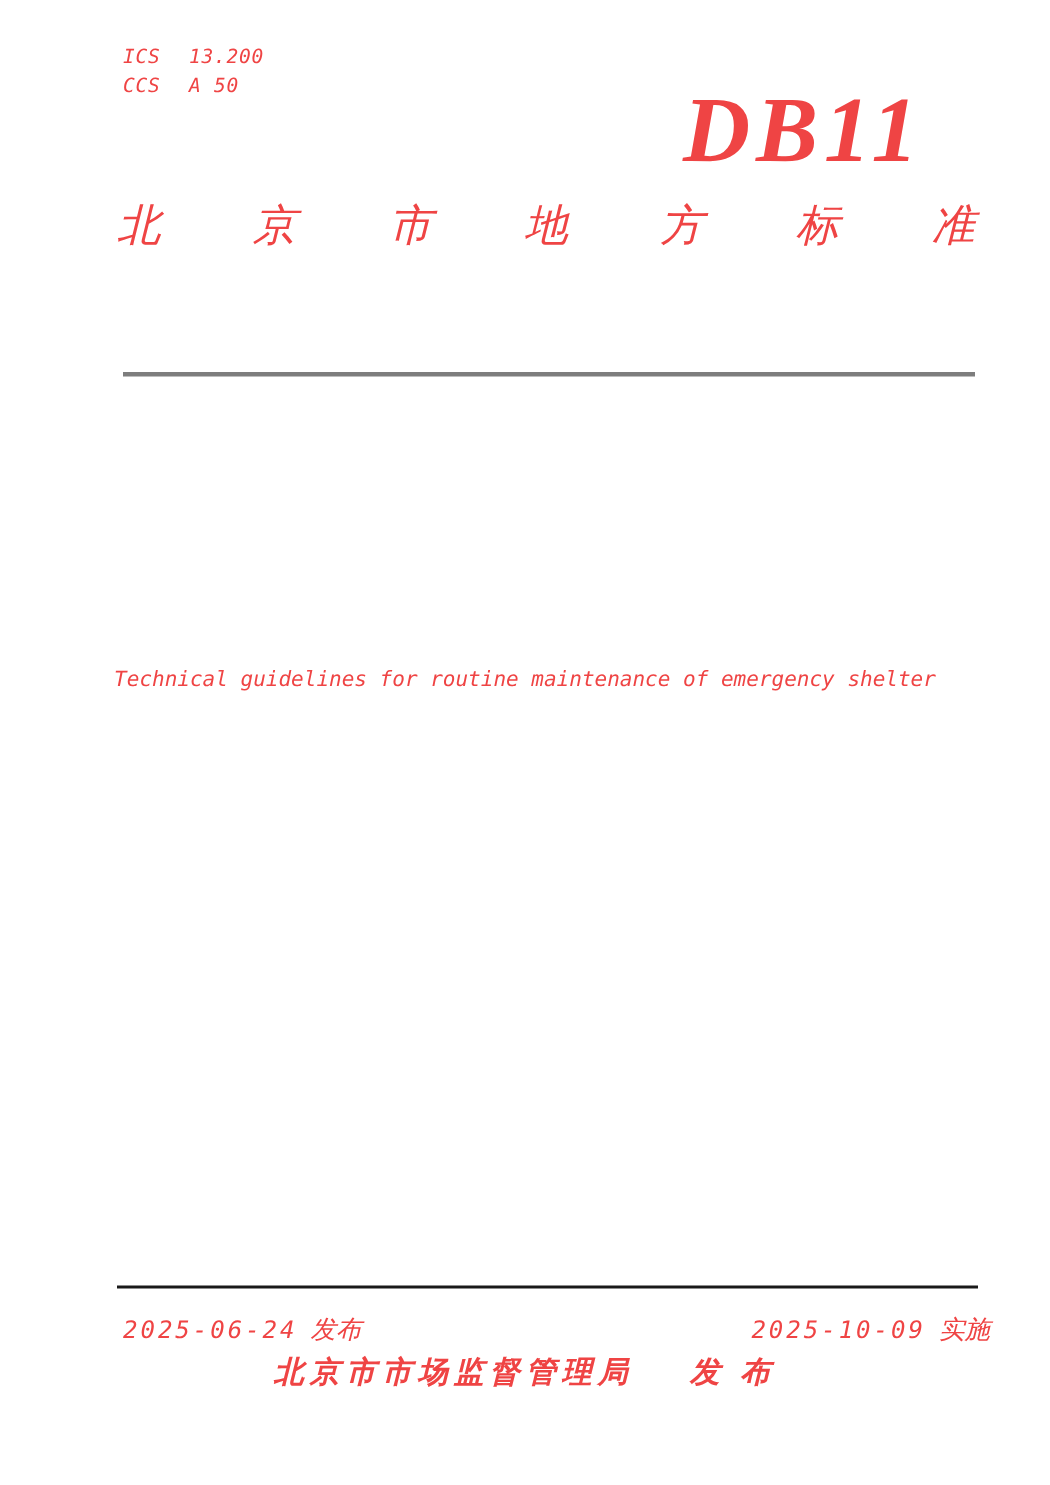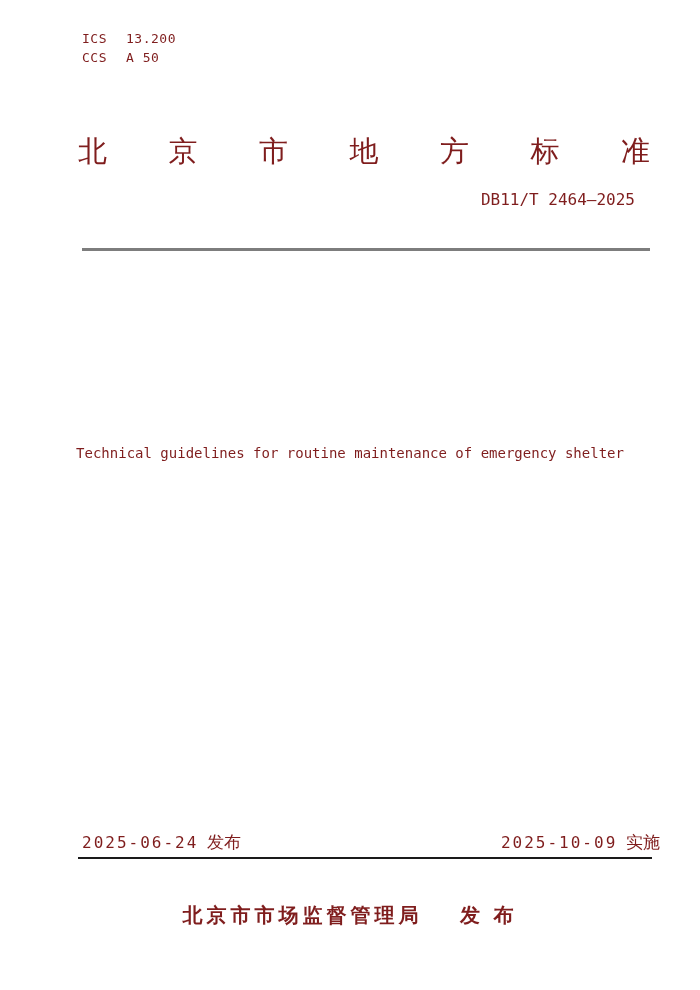--- a/index.html
+++ b/index.html
@@ -2,23 +2,24 @@
 <html><head>
 <meta charset="utf-8">
 <style>
   * { margin: 0; padding: 0; box-sizing: border-box; }
   html, body { background: #ffffff; }
   .page {
     position: relative;
     width: 700px;
     height: 990px;
     background: #ffffff;
-    color: #7f1d1d;
+    color: #ef4444;
     font-family: "Liberation Sans", "DejaVu Sans", sans-serif;
     overflow: hidden;
+    font-style: italic;
   }
   
   .ics-block {
     position: absolute;
     top: 29px;
     left: 82px;
     font-family: "DejaVu Sans Mono", "Liberation Mono", monospace;
     font-size: 13px;
     line-height: 19px;
     letter-spacing: 0.5px;
@@ -84,21 +85,21 @@
     left: 0;
     width: 100%;
     text-align: center;
     font-family: "DejaVu Sans Mono", "Liberation Mono", monospace;
     font-size: 14px;
     line-height: 18px;
   }
   
   .dates-row {
     position: absolute;
-    top: 832px;
+    top: 876px;
     left: 82px;
     right: 40px;
     display: flex;
     justify-content: space-between;
     font-size: 17px;
     line-height: 22px;
   }
   .date-value {
     font-family: "DejaVu Sans Mono", "Liberation Mono", monospace;
     font-size: 16px;
@@ -137,32 +138,32 @@
     <div class="ics-line">
       <span class="code-label">ICS</span>
       <span class="code-value">13.200</span>
     </div>
     <div class="ics-line">
       <span class="code-label">CCS</span>
       <span class="code-value">A 50</span>
     </div>
   </div>
 
+  <div class="db11-logo">DB11</div>
 
   <div class="standard-type">
     <span>北</span>
     <span>京</span>
     <span>市</span>
     <span>地</span>
     <span>方</span>
     <span>标</span>
     <span>准</span>
   </div>
 
-  <div class="standard-number">DB11/T 2464—2025</div>
 
   <div class="top-rule"></div>
 
 
   <div class="doc-subtitle">Technical guidelines for routine maintenance of emergency shelter</div>
 
   <div class="dates-row">
     <div>
       <span class="date-value">2025-06-24</span>
       <span class="date-label">发布</span>

